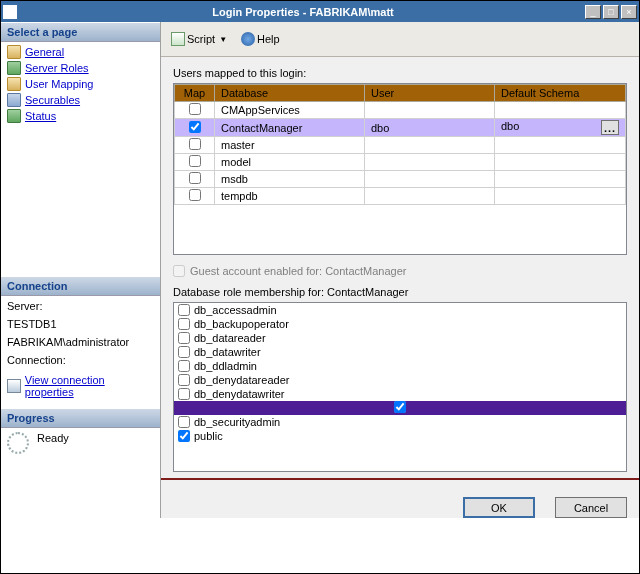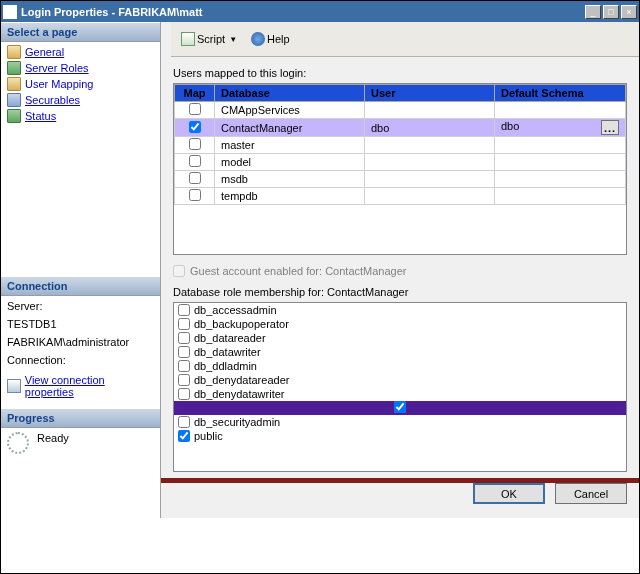--- a/index.html
+++ b/index.html
@@ -1,19 +1,19 @@
 <!DOCTYPE html>
 <html><head>
 <meta charset="utf-8">
 <style>
   * { box-sizing: border-box; font-family: Tahoma, Arial, sans-serif; font-size: 11px; }
   body { margin: 0; background: #fff; width: 640px; height: 574px; overflow: hidden; border:1px solid #000;}
   .titlebar { height: 21px; background: linear-gradient(#3a6ea5,#3a6ea5); color:#fff; display:flex; align-items:center; padding:0 2px; }
   .titlebar .icon { width:14px; height:14px; background:#fff; margin-right:4px; display:inline-block; }
-  .titlebar .title { flex:1; font-weight:bold; }
+  .titlebar .title { flex:1; font-weight:bold;text-align:center; }
   .winbtns { display:flex; gap:2px; }
   .winbtn { width:16px; height:14px; background:#c0c0c0; border:1px solid #fff; border-right-color:#404040; border-bottom-color:#404040; display:flex; align-items:center; justify-content:center; font-family:"Segoe UI Symbol",Arial; font-size:9px; cursor:default;}
   .wrap { display:flex; height:496px; }
   .sidebar { width:160px; background:#fff; display:flex; flex-direction:column; border-right:1px solid #a0a0a0;}
   .section-head { background: linear-gradient(#cdd8e6,#9db3cc); padding:3px 6px; font-weight:bold; color:#15428b; border-top:1px solid #fff; border-bottom:1px solid #99a; }
   .pages { padding:2px 4px; flex:0 0 auto; height:74px; }
   .page-item { display:flex; align-items:center; gap:4px; padding:1px 2px; color:#0000cc; text-decoration:underline; cursor:pointer; }
   .page-item.selected { text-decoration:none; }
   .page-item .picon { width:14px; height:14px; display:inline-block; }
   .picon.general { background: linear-gradient(#f6e3b1,#d7b25e); border:1px solid #b68b2e; border-radius:1px;}
@@ -21,45 +21,45 @@
   .picon.mapping { background: linear-gradient(#f6e3b1,#d7b25e); border:1px solid #b68b2e; border-radius:1px;}
   .picon.secur { background: linear-gradient(#c9d7ea,#8ba9d1); border:1px solid #5a77a2; border-radius:1px;}
   .picon.status { background: linear-gradient(#9fcf9f,#5fa65f); border:1px solid #3e7a3e; border-radius:1px;}
   .conn { padding:4px 6px; font-size:11px; }
   .conn div { margin-bottom:6px; }
   .lnk { color:#0000cc; text-decoration:underline; cursor:pointer; display:flex; align-items:center; gap:4px;margin-top:8px;}
   .lnk-icon { width:14px; height:14px; display:inline-block; background:linear-gradient(#fff,#bcd); border:1px solid #789; }
   .progress { padding:4px 6px; display:flex; align-items:flex-start; gap:8px;}
   .spinner { width:22px; height:22px; border:2px dotted #9aa; border-radius:50%; }
   .main { flex:1; display:flex; flex-direction:column; background:#f0f0f0; }
-  .toolbar { height:26px; background:#eceae5; border-bottom:1px solid #b5b2aa; display:flex; align-items:center; padding:17px 6px; gap:4px;margin-left:10px; }
+  .toolbar { height:26px; background:#eceae5; border-bottom:1px solid #b5b2aa; display:flex; align-items:center; padding:17px 6px; gap:4px; }
   .tb-group { display:flex; align-items:center; gap:2px; padding:1px 4px; cursor:pointer;}
   .tb-icon { width:14px; height:14px; display:inline-block;}
   .tb-icon.script { background:linear-gradient(#fff,#cbe5cb); border:1px solid #6a9a6a;}
   .tb-icon.help { background: radial-gradient(#6fa7e6,#2a60a4); border-radius:50%;}
   .dropdown-arrow { font-size:8px; padding:0 2px;}
   .content { flex:1; padding:10px 12px 6px 12px; background:#f0f0f0; display:flex; flex-direction:column; }
   .lbl { margin-bottom:4px; }
   .gridwrap { border:1px solid #828790; background:#fff; height:172px; display:flex; flex-direction:column; }
   table.grid { border-collapse:collapse; width:100%; }
-  table.grid th { background:#1d4ed8; border:1px solid #aca899; font-weight:bold; text-align:left; padding:2px 6px; height:17px;}
+  table.grid th { background:#a16207; border:1px solid #aca899; font-weight:normal; text-align:left; padding:2px 6px; height:17px;}
   table.grid td { border:1px solid #d0d0d0; padding:1px 6px; height:17px; }
   table.grid tr.selected td { background:#c4b5fd; }
   table.grid .map-col { width:40px; text-align:center; }
   table.grid .db-col { width:150px; }
   table.grid .user-col { width:130px; }
   .ellipsis-btn { width:18px; height:15px; border:1px solid #707070; background:#e1e1e1; display:inline-flex; align-items:center; justify-content:center; float:right; font-weight:bold; letter-spacing:1px; cursor:pointer;}
   .guest { margin:10px 0 8px 0; color:#808080; display:flex; align-items:center; gap:5px;}
   .guest input { }
   .roles-lbl { margin:1px 0 4px 0;}
   .roleswrap { border:1px solid #828790; background:#fff; flex:1; overflow:auto; }
   .role-item { display:flex; align-items:center; gap:4px; padding:0 4px; height:14px;}
   .role-item.selected { background:#4c1d95; color:#fff;flex-direction:column;}
   input[type=checkbox] { width:12px; height:12px; margin:0; }
-  .buttons { height:40px; display:flex; align-items:flex-start; justify-content:flex-end; gap:10px; padding:0 12px; border-top:5px solid #7f1d1d; background:#f0f0f0;}
+  .buttons { height:40px; display:flex; align-items:flex-end; justify-content:flex-end; gap:20px; padding:0 12px; border-top:2px solid #7f1d1d; background:#f0f0f0;}
   .btn { width:72px; height:21px; background:#e1e1e1; border:1px solid #707070; cursor:pointer; display:flex; align-items:center; justify-content:center;}
   .btn.default { border:2px solid #3a6ea5; }
   .midgap { height:160px; }
 </style>
 </head>
 <body>
 
 <div class="titlebar">
   <span class="icon"></span>
   <span class="title">Login Properties - FABRIKAM\matt</span>

